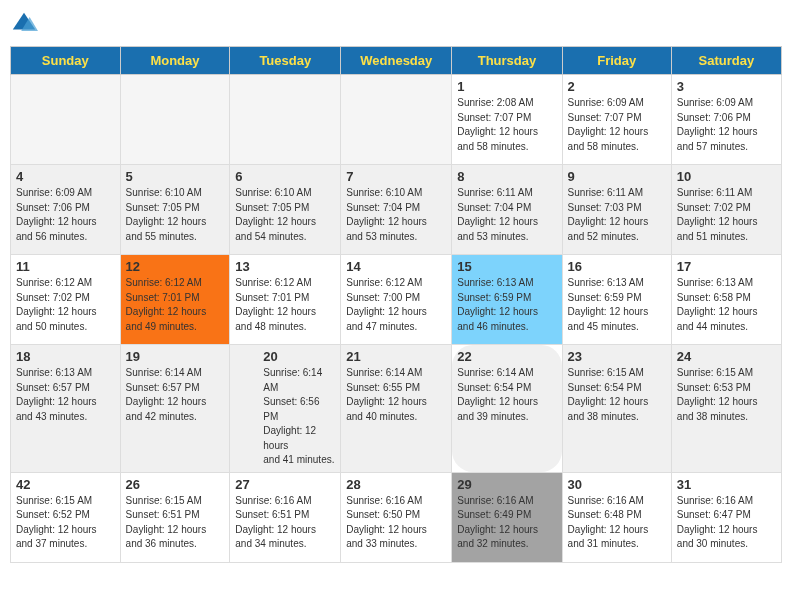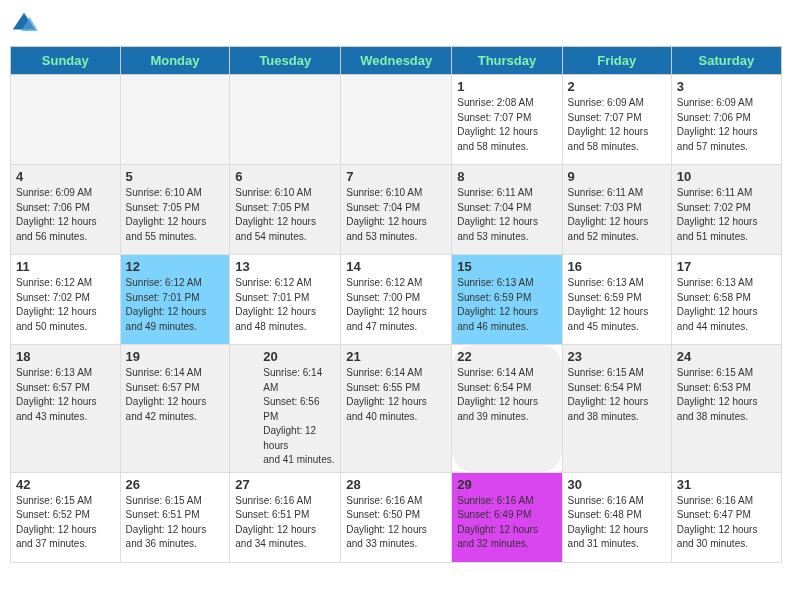--- a/index.html
+++ b/index.html
@@ -45,21 +45,21 @@
     .sub-title {
       font-size: 16px;
       color: #555;
     }
     table {
       width: 100%;
       border-collapse: collapse;
     }
     .day-header {
       background: #1a6faf;
-      color: #86efac;
+      color: #fde047;
       text-align: center;
       padding: 6px 4px;
       font-size: 13px;
       font-weight: bold;
       border: 1px solid #ccc;
     }
     td {
       border: 1px solid #ddd;
       vertical-align: top;
       padding: 4px 5px;
@@ -205,21 +205,21 @@
         </td>
       </tr>
       <tr>
         <td style="background: rgb(255, 255, 255);">
           <div class="day-num">11</div>
           <div class="cell-info" style="white-space: pre-line;">Sunrise: 6:12 AM
 Sunset: 7:02 PM
 Daylight: 12 hours
 and 50 minutes.</div>
         </td>
-        <td style="background: #7dd3fc; margin-top: 20px;">
+        <td style="background: #f97316; margin-top: 20px;">
           <div class="day-num">12</div>
           <div class="cell-info" style="white-space: pre-line;">Sunrise: 6:12 AM
 Sunset: 7:01 PM
 Daylight: 12 hours
 and 49 minutes.</div>
         </td>
         <td style="background: rgb(255, 255, 255);">
           <div class="day-num">13</div>
           <div class="cell-info" style="white-space: pre-line;">Sunrise: 6:12 AM
 Sunset: 7:01 PM
@@ -328,21 +328,21 @@
 Daylight: 12 hours
 and 34 minutes.</div>
         </td>
         <td style="background: rgb(255, 255, 255);">
           <div class="day-num">28</div>
           <div class="cell-info" style="white-space: pre-line;">Sunrise: 6:16 AM
 Sunset: 6:50 PM
 Daylight: 12 hours
 and 33 minutes.</div>
         </td>
-        <td style="background: #d946ef;">
+        <td style="background: #a3a3a3;">
           <div class="day-num">29</div>
           <div class="cell-info" style="white-space: pre-line;">Sunrise: 6:16 AM
 Sunset: 6:49 PM
 Daylight: 12 hours
 and 32 minutes.</div>
         </td>
         <td style="background: rgb(255, 255, 255);">
           <div class="day-num">30</div>
           <div class="cell-info" style="white-space: pre-line;">Sunrise: 6:16 AM
 Sunset: 6:48 PM

